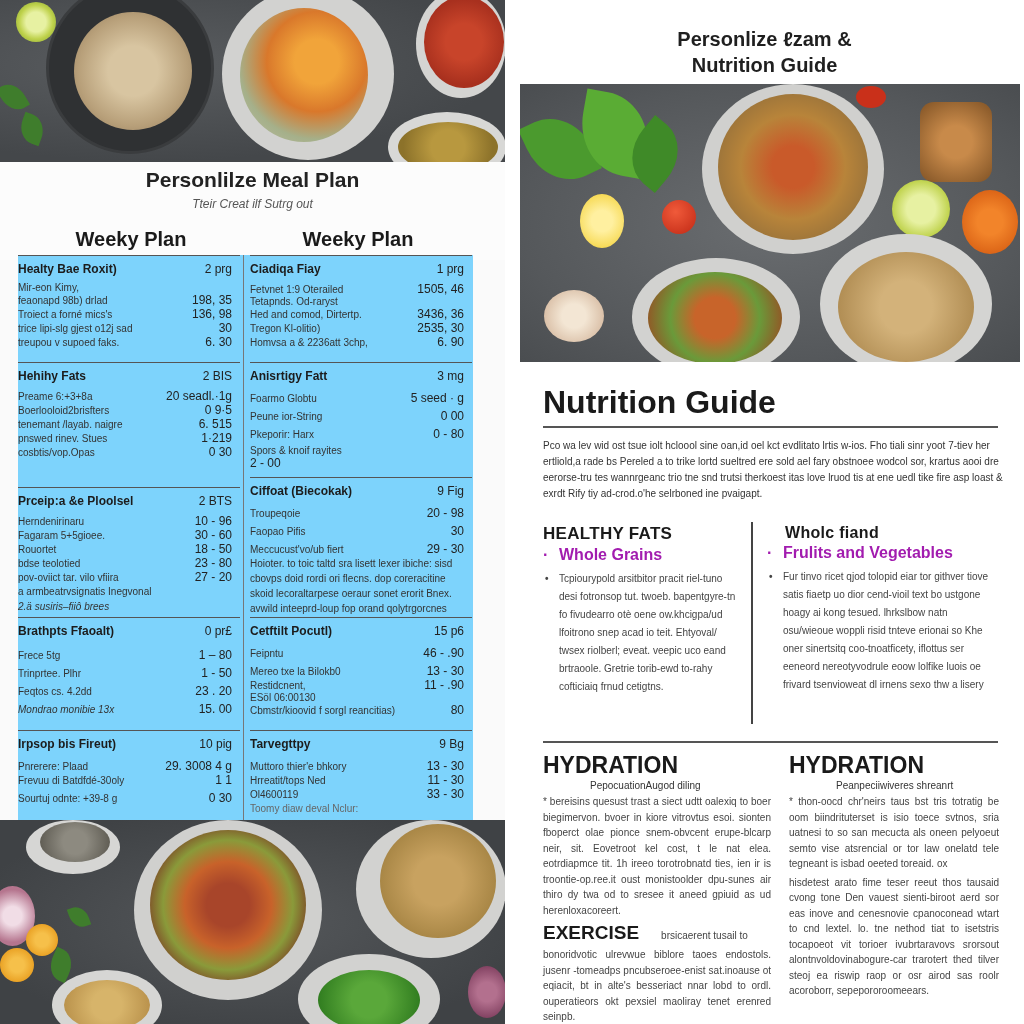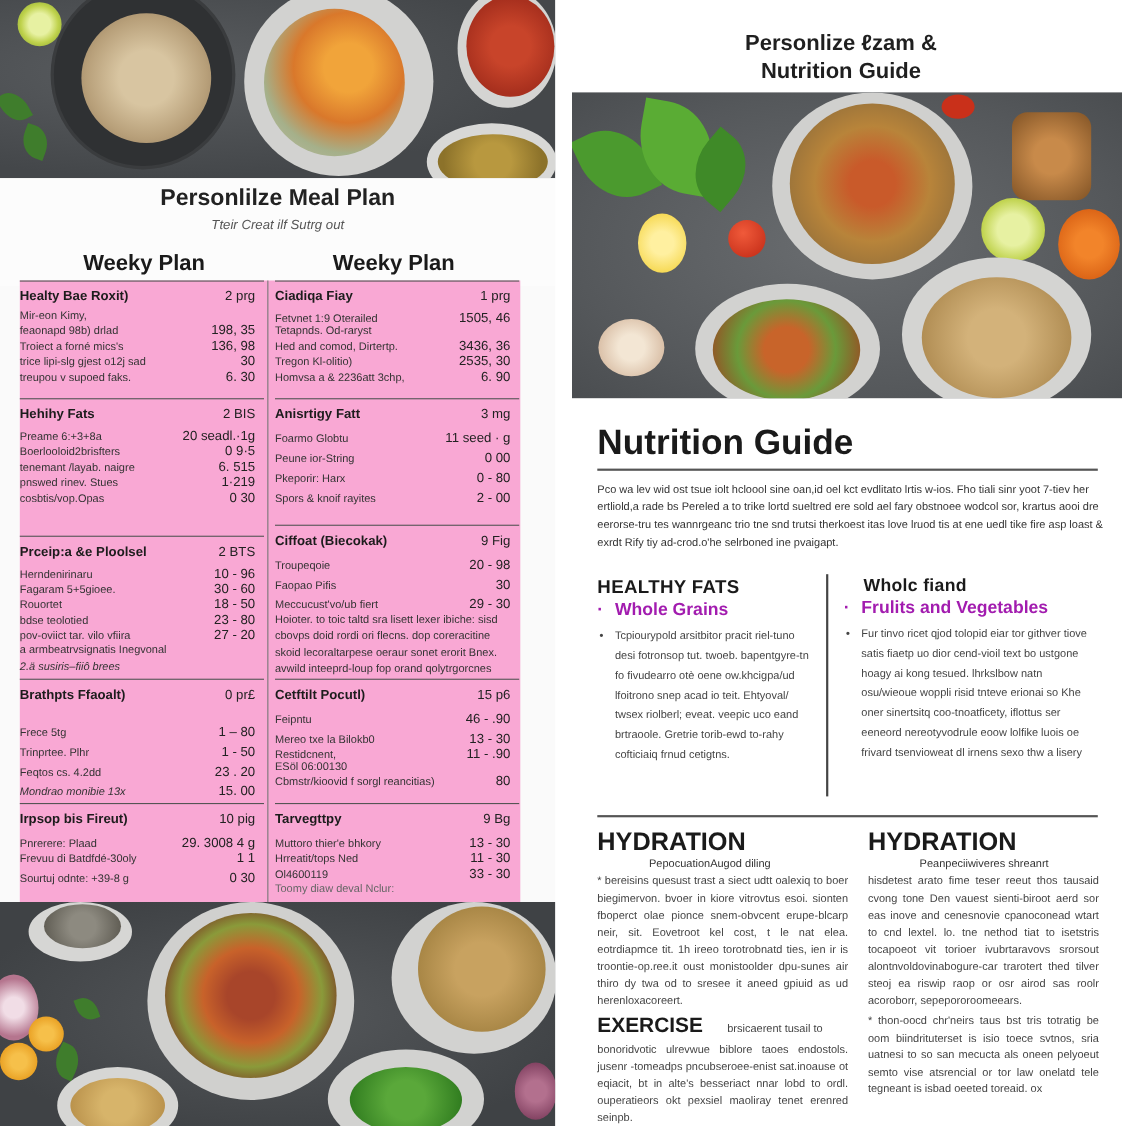--- a/index.html
+++ b/index.html
@@ -19,21 +19,21 @@
   .leaf { position: absolute; border-radius: 0 70% 0 70%; background: #3f7d2c; }
   .fruit { position: absolute; border-radius: 50%; }
 
   .meal-header { position: absolute; left: 0; top: 162px; width: 505px; height: 98px; background: #fcfcfc; }
   .meal-title { position: absolute; left: 0; top: 6px; width: 505px; text-align: center; font-size: 21px; font-weight: bold; color: #222; }
   .meal-subtitle { position: absolute; left: 0; top: 35px; width: 505px; text-align: center; font-size: 12px; font-style: italic; color: #555; }
   .week-head { position: absolute; top: 66px; font-size: 20px; font-weight: bold; color: #1a1a1a; text-align: center; width: 230px; }
   .week-head.col1 { left: 16px; }
   .week-head.col2 { left: 243px; }
 
-  .plan-grid { position: absolute; left: 18px; top: 255px; width: 455px; height: 590px; background: #f9a8d4; }
+  .plan-grid { position: absolute; left: 18px; top: 255px; width: 455px; height: 590px; background: #7dd3fc; }
   .plan-grid .vline { position: absolute; left: 225px; top: 0; width: 1px; height: 565px; background: #777; }
   .cell { position: absolute; width: 222px; border-top: 1.5px solid #555; padding-top: 6px; }
   .cell.c1 { left: 0; }
   .cell.c2 { left: 232px; }
   .cell-title-row { display: flex; justify-content: space-between; align-items: baseline; height: 20px; }
   .cell-title { font-size: 12px; font-weight: bold; color: #1c1c1c; }
   .cell-qty { font-size: 12px; color: #222; padding-right: 8px; }
   .cell-row { display: flex; justify-content: space-between; align-items: baseline; }
   .cell-label { font-size: 10px; color: #333; white-space: nowrap; }
   .cell-val { font-size: 12px; color: #222; padding-right: 8px; white-space: nowrap; }
@@ -174,31 +174,31 @@
           <span class="cell-val">0 30</span>
         </div>
     </div>
     <div class="cell c2" style="top:107px;">
       <div class="cell-title-row">
           <span class="cell-title">Anisrtigy Fatt</span>
           <span class="cell-qty">3 mg</span>
         </div>
       <div class="cell-row" style="margin-top:2px;">
           <span class="cell-label">Foarmo Globtu</span>
-          <span class="cell-val">11 seed · g</span>
+          <span class="cell-val">5 seed · g</span>
         </div>
       <div class="cell-row" style="margin-top:4px;">
           <span class="cell-label">Peune ior-String</span>
           <span class="cell-val">0 00</span>
         </div>
       <div class="cell-row" style="margin-top:4px;">
           <span class="cell-label">Pkeporir: Harx</span>
           <span class="cell-val">0 - 80</span>
         </div>
-      <div class="cell-row" style="margin-top:4px;">
+      <div class="cell-row" style="margin-top:4px;flex-direction:column;">
           <span class="cell-label">Spors &amp; knoif rayites</span>
           <span class="cell-val">2 - 00</span>
         </div>
     </div>
 
     <div class="cell c1" style="top:232px;">
       <div class="cell-title-row">
           <span class="cell-title">Prceip:a &amp;e Ploolsel</span>
           <span class="cell-qty">2 BTS</span>
         </div>
@@ -246,21 +246,21 @@
       <div class="cell-note">cbovps doid rordi ori flecns. dop coreracitine</div>
       <div class="cell-note">skoid lecoraltarpese oeraur sonet erorit Bnex.</div>
       <div class="cell-note">avwild inteeprd-loup fop orand qolytrgorcnes</div>
     </div>
 
     <div class="cell c1" style="top:362px;">
       <div class="cell-title-row">
           <span class="cell-title">Brathpts Ffaoalt)</span>
           <span class="cell-qty">0 pr£</span>
         </div>
-      <div class="cell-row" style="margin-top:14px;">
+      <div class="cell-row" style="margin-top:4px;">
           <span class="cell-label">Frece 5tg</span>
           <span class="cell-val">1 – 80</span>
         </div>
       <div class="cell-row" style="margin-top:4px;">
           <span class="cell-label">Trinprtee. Plhr</span>
           <span class="cell-val">1 - 50</span>
         </div>
       <div class="cell-row" style="margin-top:4px;">
           <span class="cell-label">Feqtos cs. 4.2dd</span>
           <span class="cell-val">23 . 20</span>
@@ -408,16 +408,16 @@
     <div class="ex-row">
       <span class="ex-head">EXERCISE</span>
       <span class="ex-inline">brsicaerent    tusail   to</span>
     </div>
     <div class="hyd-body">bonoridvotic ulrevwue biblore taoes endostols. jusenr -tomeadps pncubseroee-enist sat.inoause ot eqiacit, bt in alte's besseriact nnar lobd to ordl. ouperatieors okt pexsiel maoliray tenet erenred seinpb.</div>
   </div>
 
   <div class="sec" style="left:284px;top:752px;width:210px;">
     <div class="hyd-head">HYDRATION</div>
     <div class="hyd-sub">Peanpeciiwiveres shreanrt</div>
+    <div class="hyd-body">* thon-oocd chr'neirs taus bst tris totratig be oom biindrituterset is isio toece svtnos, sria uatnesi to so san mecucta als oneen pelyoeut semto vise atsrencial or tor law onelatd tele tegneant is isbad oeeted toreaid.    ox</div>
     <div class="hyd-body">hisdetest arato fime teser reeut thos tausaid cvong tone Den vauest sienti-biroot aerd sor eas inove and cenesnovie cpanoconead wtart to cnd lextel. lo. tne nethod tiat to isetstris tocapoeot vit torioer ivubrtaravovs srorsout alontnvoldovinabogure-car trarotert thed tilver steoj ea riswip raop or osr airod sas roolr acoroborr, sepepororoomeears.</div>
-    <div class="hyd-body">* thon-oocd chr'neirs taus bst tris totratig be oom biindrituterset is isio toece svtnos, sria uatnesi to so san mecucta als oneen pelyoeut semto vise atsrencial or tor law onelatd tele tegneant is isbad oeeted toreaid.    ox</div>
   </div>
 </div>
 
 </body></html>

